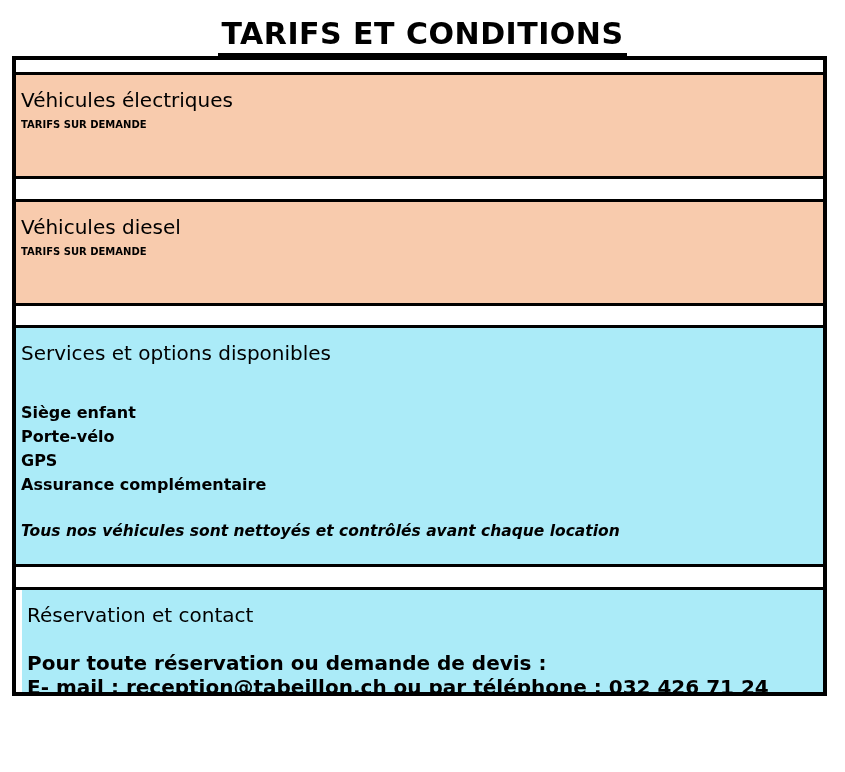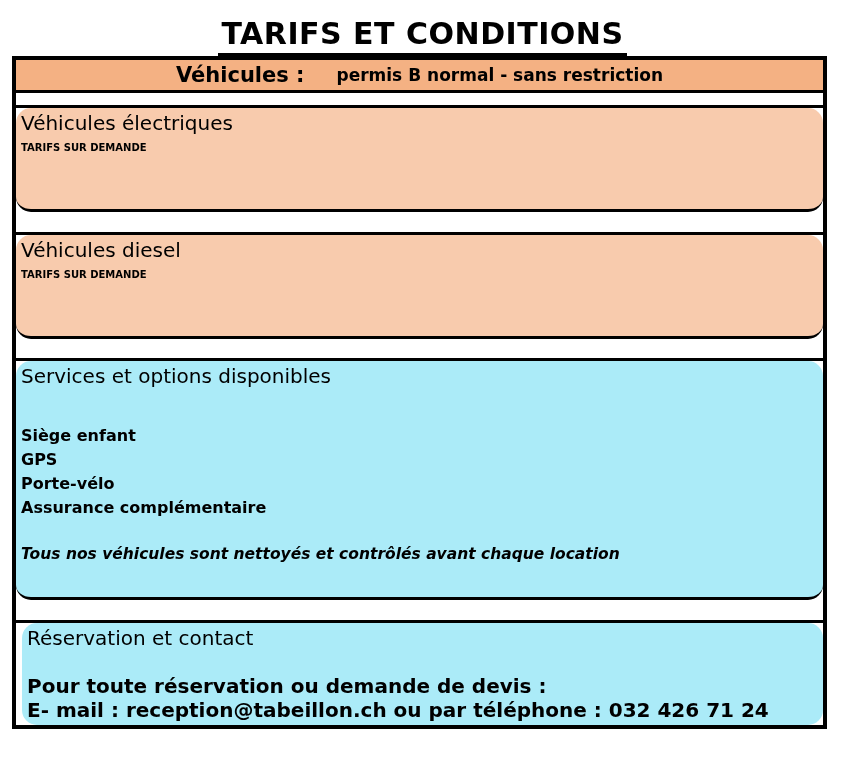--- a/index.html
+++ b/index.html
@@ -45,21 +45,21 @@
   }
   .hdr-main { font-size: 21px; font-weight: 700; }
   .hdr-sub  { font-size: 17px; font-weight: 700; margin-left: 32px; }
 
   .spacer { background: #ffffff; }
   .spacer.s1 { height: 15px; }
   .spacer.s2 { height: 23px; }
   .spacer.s3 { height: 22px; }
   .spacer.s4 { height: 23px; }
 
-  .section { padding: 2px 6px 0 5px; border-radius: 15px; }
+  .section { padding: 12px 6px 0 5px; }
   .vehicle-section {
     background: var(--vehicle-bg, #F8CBAD);
     height: 104px;
   }
   .info-section {
     background: var(--info-bg, #ABEBF8);
   }
   .services-section { height: 239px; }
   .contact-section  { height: 102px; margin-left: 6px; }
 
@@ -96,24 +96,20 @@
 </style>
 </head>
 <body>
 
 <div class="title-wrap">
   <h1 class="page-title">TARIFS ET CONDITIONS</h1>
 </div>
 
 <div class="sheet">
 
-  <div class="row header-row">
-    <span class="hdr-main">Véhicules :</span>
-    <span class="hdr-sub">permis B normal - sans restriction</span>
-  </div>
 
   <div class="row spacer s1"></div>
 
   <div class="row section vehicle-section">
     <div class="sec-title">Véhicules électriques</div>
     <div class="sec-note">TARIFS SUR DEMANDE</div>
   </div>
 
   <div class="row spacer s2"></div>
 
@@ -121,22 +117,22 @@
     <div class="sec-title">Véhicules diesel</div>
     <div class="sec-note">TARIFS SUR DEMANDE</div>
   </div>
 
   <div class="row spacer s3"></div>
 
   <div class="row section info-section services-section">
     <div class="sec-title">Services et options disponibles</div>
     <div class="gap-lg"></div>
     <div class="service-item">Siège enfant</div>
+    <div class="service-item">Porte-vélo</div>
     <div class="service-item">GPS</div>
-    <div class="service-item">Porte-vélo</div>
     <div class="service-item">Assurance complémentaire</div>
     <div class="gap-md"></div>
     <div class="cleaning-note">Tous nos véhicules sont nettoyés et contrôlés avant chaque location</div>
   </div>
 
   <div class="row spacer s4"></div>
 
   <div class="row section info-section contact-section">
     <div class="sec-title">Réservation et contact</div>
     <div class="gap-sm"></div>

